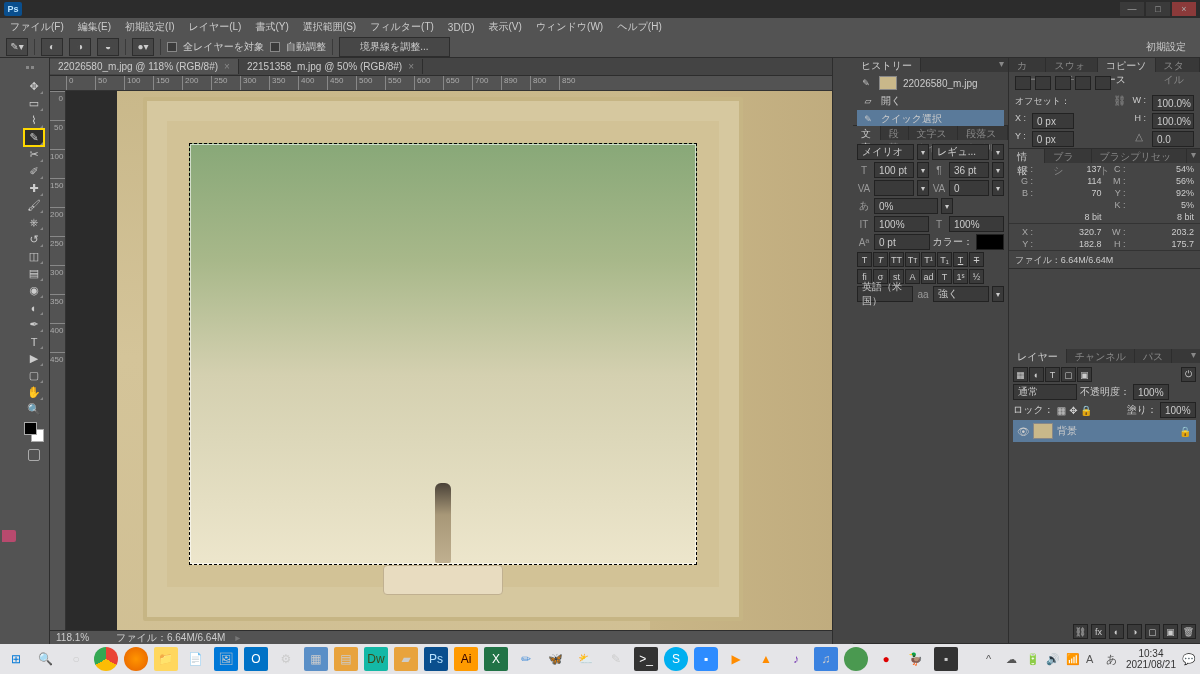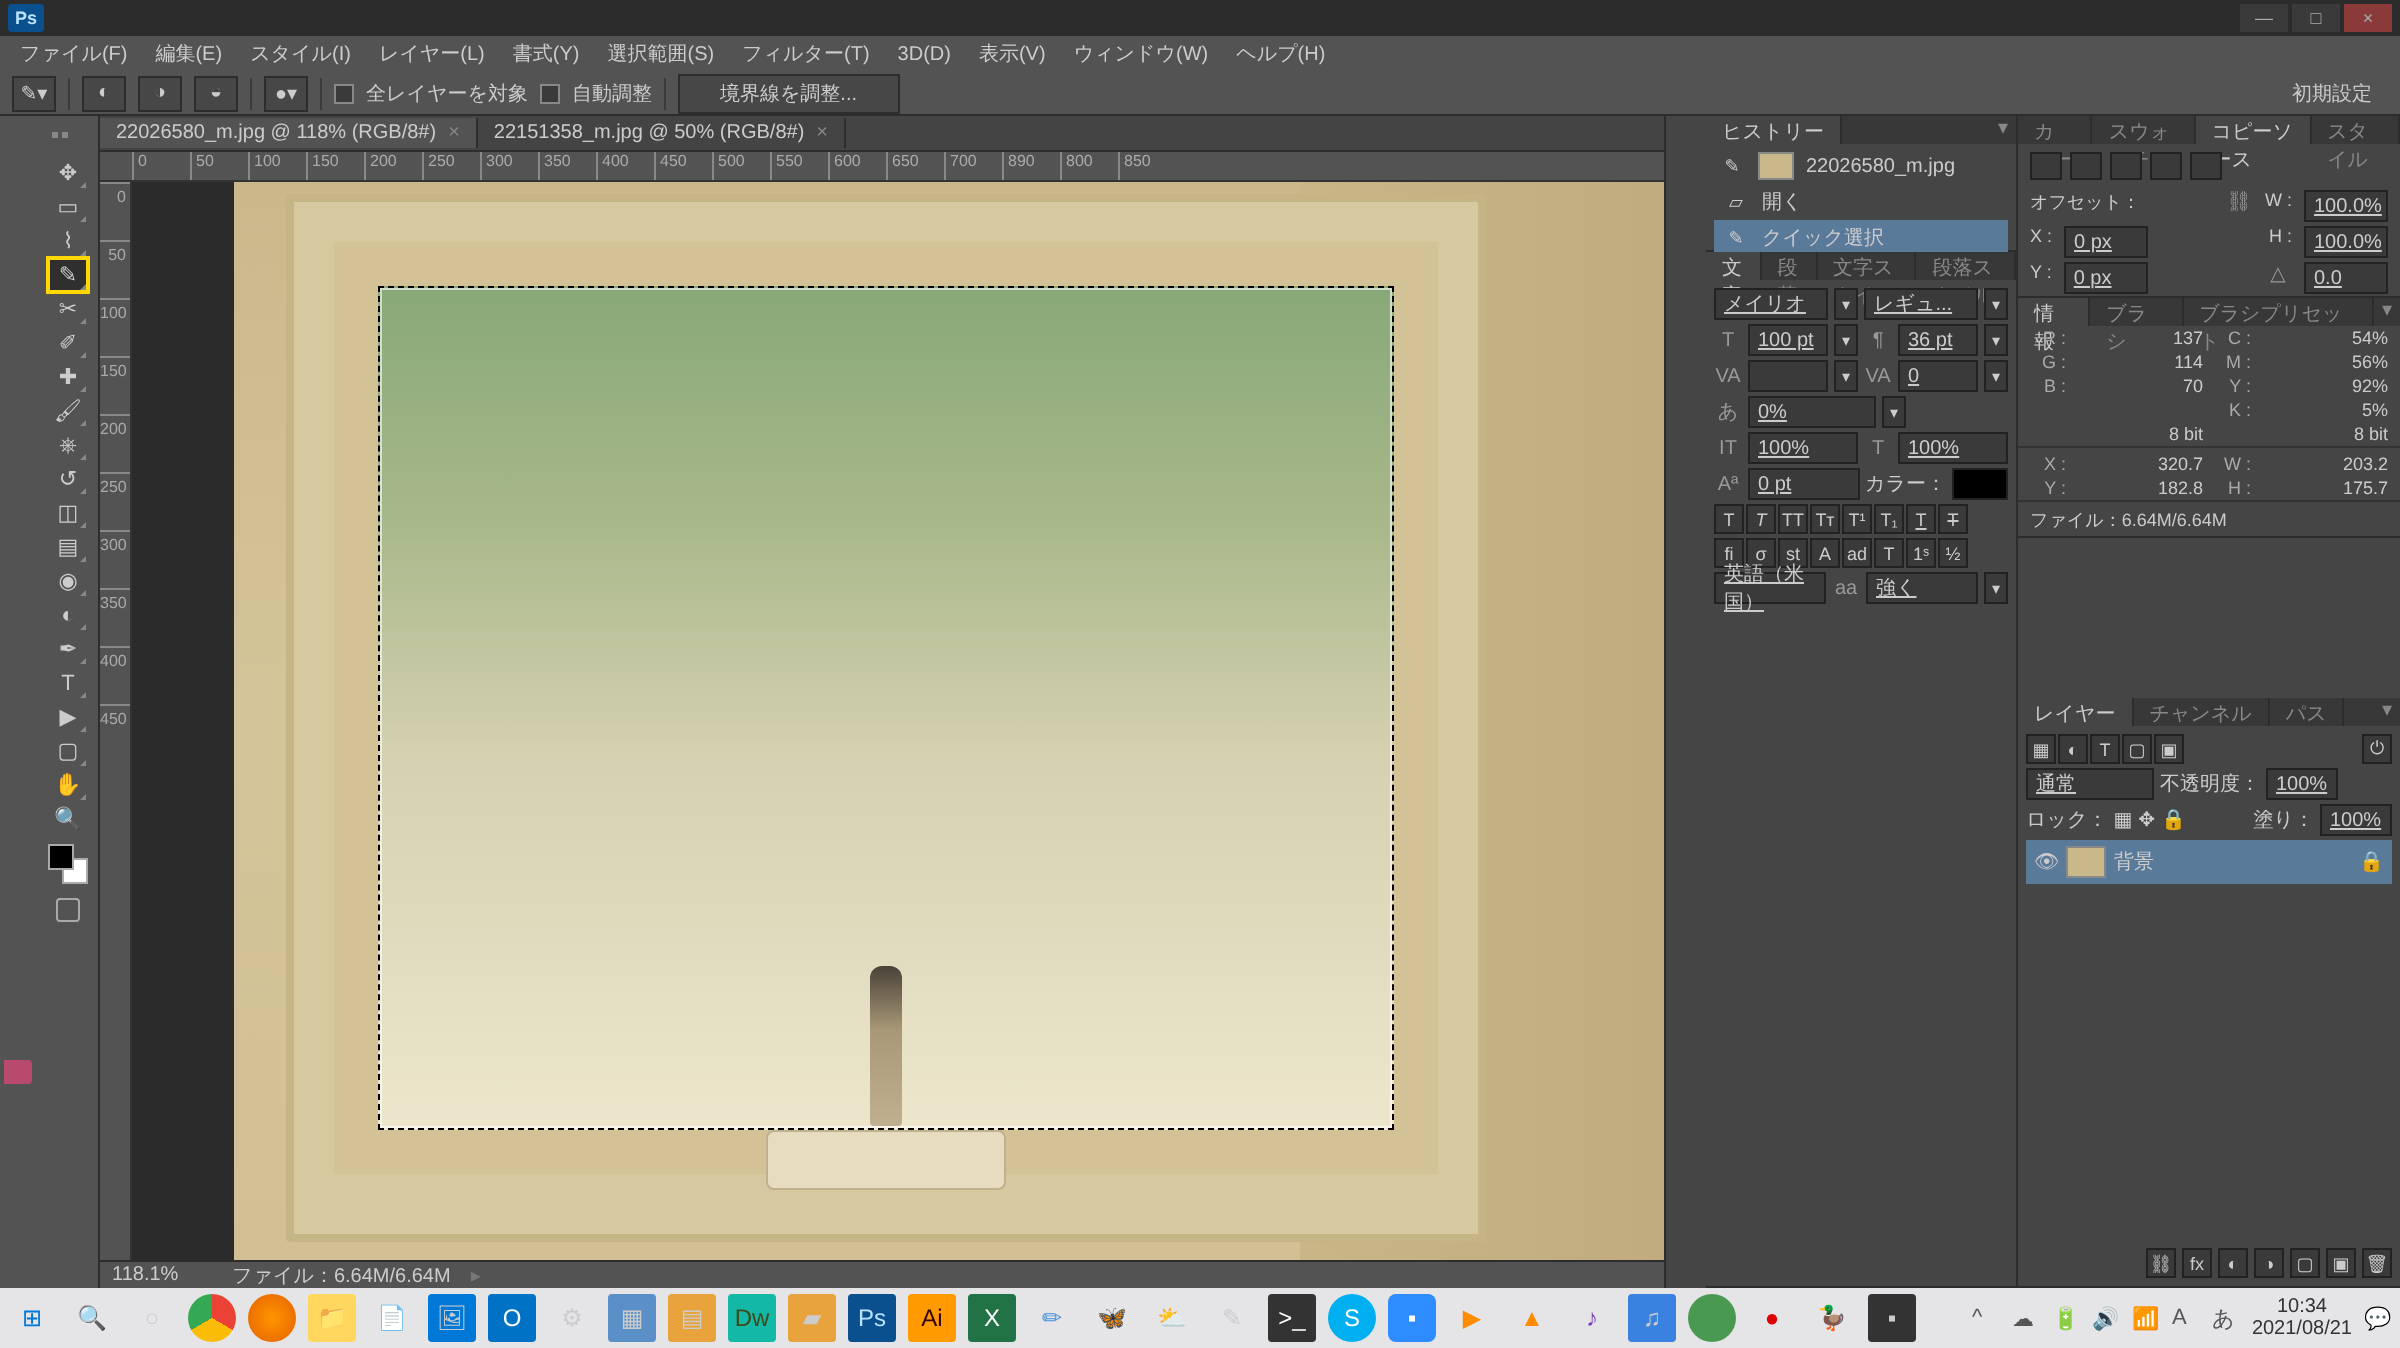--- a/index.html
+++ b/index.html
@@ -84,21 +84,21 @@
 .history-thumb-row { display: flex; align-items: center; gap: 6px; padding: 2px; }
 .history-thumb { width: 18px; height: 14px; background: #c9b88a; border: 1px solid #888; }
 .history-list { }
 .history-item { display: flex; align-items: center; gap: 6px; padding: 2px 4px; }
 .history-item.active { background: #5a7a9a; }
 .history-icon { width: 14px; height: 12px; display: flex; align-items: center; justify-content: center; font-size: 9px; }
 
 
 .char-panel { flex: 1; }
 .char-row { display: flex; align-items: center; gap: 3px; margin: 2px 0; }
-.char-field { background: #3a3a3a; border: 1px solid #222; padding: 1px 4px; font-size: 10px; height: 16px; display: flex; align-items: center; text-decoration: underline; }
+.char-field { background: #3a3a3a; border: 1px solid #222; padding: 1px 4px; font-size: 10px; height: 16px; display: flex; align-items: center; }
 .char-dropdown { flex: 1; max-width: 64px; }
 .char-icon { width: 14px; font-size: 10px; text-align: center; color: #999; }
 .arrow-btn { width: 12px; height: 16px; background: #3a3a3a; border: 1px solid #222; font-size: 8px; display: flex; align-items: center; justify-content: center; }
 .btn-row { display: flex; gap: 1px; }
 .btn-row .b { width: 15px; height: 15px; background: #3a3a3a; border: 1px solid #222; font-size: 9px; display: flex; align-items: center; justify-content: center; }
 
 
 .panels2 { width: 192px; background: #454545; display: flex; flex-direction: column; border-left: 1px solid #2d2d2d; }
 .panel-section { border-bottom: 1px solid #2d2d2d; }
 .info-row { display: flex; font-size: 9px; padding: 1px 6px; gap: 6px; }
@@ -128,21 +128,21 @@
     <div class="ps-logo">Ps</div>
     <div class="titlebar-spacer"></div>
     <div class="win-btn">—</div>
     <div class="win-btn">□</div>
     <div class="win-btn close">×</div>
   </div>
 
   <div class="menubar">
     <div class="menu-item">ファイル(F)</div>
     <div class="menu-item">編集(E)</div>
-    <div class="menu-item">スタイル(I)</div>
+    <div class="menu-item">初期設定(I)</div>
     <div class="menu-item">レイヤー(L)</div>
     <div class="menu-item">書式(Y)</div>
     <div class="menu-item">選択範囲(S)</div>
     <div class="menu-item">フィルター(T)</div>
     <div class="menu-item">3D(D)</div>
     <div class="menu-item">表示(V)</div>
     <div class="menu-item">ウィンドウ(W)</div>
     <div class="menu-item">ヘルプ(H)</div>
   </div>
 

